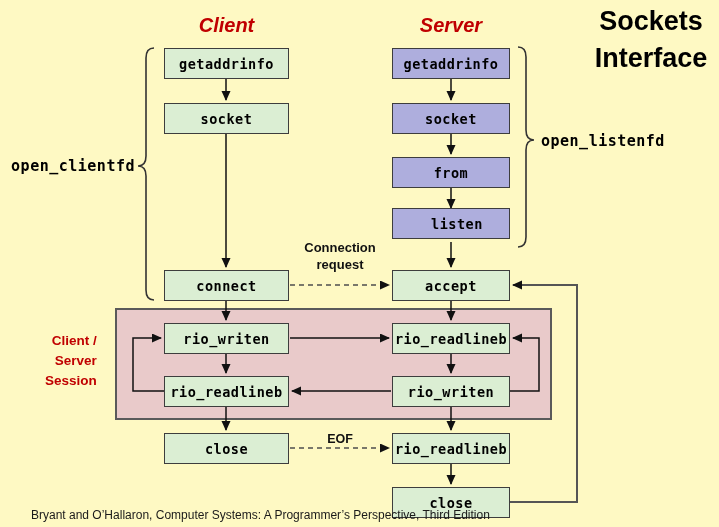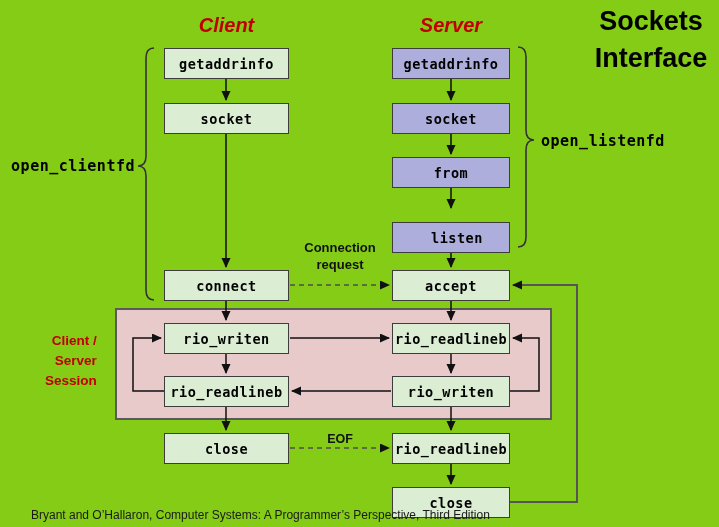--- a/index.html
+++ b/index.html
@@ -1,17 +1,17 @@
 <!DOCTYPE html>
 <html><head>
 <meta charset="utf-8">
 <style>
   html,body{margin:0;padding:0;background:#ffffff;}
   #slide{
-    position:relative;width:719px;height:527px;background:#84cc16;
+    position:relative;width:719px;height:527px;background:#fef9c3;
     font-family:"Liberation Sans",sans-serif;overflow:hidden;
   }
   #connectors{position:absolute;left:0;top:0;z-index:1;}
   .session-rect{
     position:absolute;left:115px;top:308px;width:437px;height:112px;
     background:#e9caca;border:2px solid #5a5a5a;box-sizing:border-box;z-index:0;
   }
   .box{
     position:absolute;height:31px;box-sizing:border-box;
     border:1.5px solid #3d3d3d;z-index:2;
@@ -113,21 +113,21 @@
   <div class="box green cbox" style="top:48px;">getaddrinfo</div>
   <div class="box green cbox" style="top:103px;">socket</div>
   <div class="box green cbox" style="top:270px;">connect</div>
   <div class="box green cbox" style="top:323px;">rio_writen</div>
   <div class="box green cbox" style="top:376px;">rio_readlineb</div>
   <div class="box green cbox" style="top:433px;">close</div>
 
   <div class="box purple sbox" style="top:48px;">getaddrinfo</div>
   <div class="box purple sbox" style="top:103px;">socket</div>
   <div class="box purple sbox" style="top:157px;">from</div>
-  <div class="box purple sbox" style="top:222px;padding-left:12px;">listen</div>
+  <div class="box purple sbox" style="top:208px;padding-left:12px;">listen</div>
   <div class="box green sbox" style="top:270px;text-align:center;">accept</div>
   <div class="box green sbox" style="top:323px;">rio_readlineb</div>
   <div class="box green sbox" style="top:376px;">rio_writen</div>
   <div class="box green sbox" style="top:433px;">rio_readlineb</div>
   <div class="box green sbox" style="top:487px;">close</div>
 
   <div class="fd-label" style="left:5px;top:157px;width:130px;text-align:right;">open_clientfd</div>
   <div class="fd-label" style="left:541px;top:132px;">open_listenfd</div>
 
   <div class="small-note" style="left:288px;top:239px;width:104px;">

